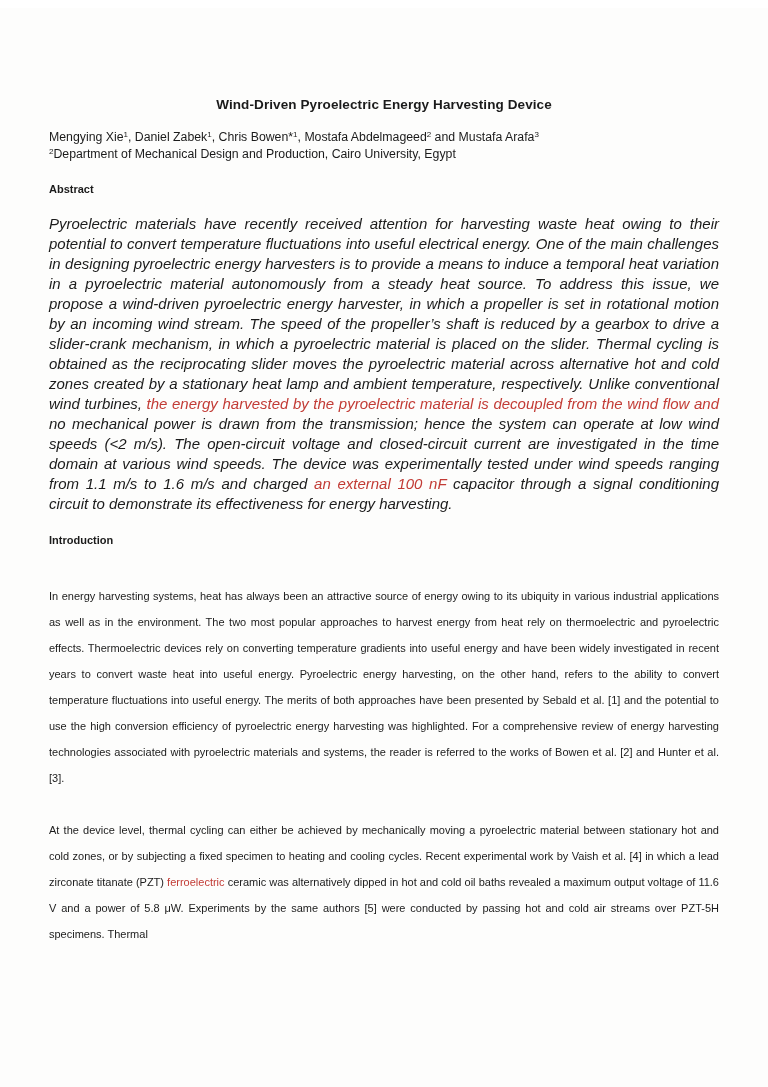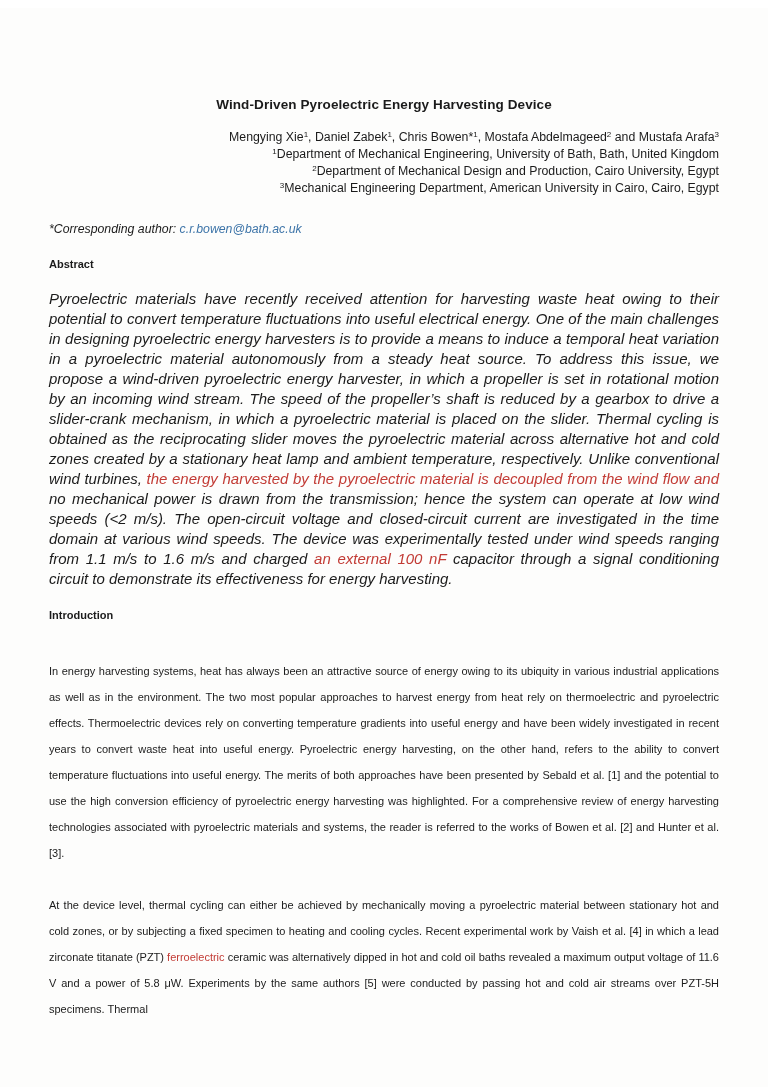--- a/index.html
+++ b/index.html
@@ -17,21 +17,21 @@
   }
   .title {
     font-size: 13.5px;
     font-weight: bold;
     text-align: center;
     line-height: 17px;
     margin-bottom: 16px;
     letter-spacing: 0.1px;
   }
   .authors-block {
-    text-align: right;
+    text-align: left;
     font-size: 12.3px;
     line-height: 17px;
   }
   sup {
     font-size: 8px;
     vertical-align: baseline;
     position: relative;
     top: -0.45em;
     line-height: 0;
   }
@@ -72,26 +72,23 @@
 </style>
 </head>
 <body>
 
 <div class="page">
 
   <h1 class="title">Wind-Driven Pyroelectric Energy Harvesting Device</h1>
 
   <div class="authors-block">
     <div><span>Mengying Xie</span><sup>1</sup><span>, </span><span>Daniel Zabek</span><sup>1</sup><span>, </span><span>Chris Bowen*</span><sup>1</sup><span>, </span><span>Mostafa Abdelmageed</span><sup>2</sup><span> and </span><span>Mustafa Arafa</span><sup>3</sup></div>
-    <div><sup>1</sup><span>Department of Mechanical Engineering, University of Bath, Bath, United Kingdom</span></div>
     <div><sup>2</sup><span>Department of Mechanical Design and Production, Cairo University, Egypt</span></div>
-    <div><sup>3</sup><span>Mechanical Engineering Department, American University in Cairo, Cairo, Egypt</span></div>
   </div>
 
-  <p class="corresponding"><span>*Corresponding author: </span><a class="email-link">c.r.bowen@bath.ac.uk</a></p>
 
   <h2 class="section-heading">Abstract</h2>
 
   <p class="abstract-par"><span>Pyroelectric materials have recently received attention for harvesting waste heat owing to their potential to convert temperature fluctuations into useful electrical energy. One of the main challenges in designing pyroelectric energy harvesters is to provide a means to induce a temporal heat variation in a pyroelectric material autonomously from a steady heat source. To address this issue, we propose a wind-driven pyroelectric energy harvester, in which a propeller is set in rotational motion by an incoming wind stream. The speed of the propeller’s shaft is reduced by a gearbox to drive a slider-crank mechanism, in which a pyroelectric material is placed on the slider. Thermal cycling is obtained as the reciprocating slider moves the pyroelectric material across alternative hot and cold zones created by a stationary heat lamp and ambient temperature, respectively. Unlike conventional wind turbines, </span><span class="red-text">the energy harvested by the pyroelectric material is decoupled from the wind flow and </span><span>no mechanical power is drawn from the transmission; hence the system can operate at low wind speeds (&lt;2 m/s). The open-circuit voltage and closed-circuit current are investigated in the time domain at various wind speeds. The device was experimentally tested under wind speeds ranging from 1.1 m/s to 1.6 m/s and charged </span><span class="red-text">an external 100 nF </span><span>capacitor through a signal conditioning circuit to demonstrate its effectiveness for energy harvesting.</span></p>
 
   <h2 class="section-heading intro-heading">Introduction</h2>
 
   <p class="body-par intro-p1">In energy harvesting systems, heat has always been an attractive source of energy owing to its ubiquity in various industrial applications as well as in the environment. The two most popular approaches to harvest energy from heat rely on thermoelectric and pyroelectric effects. Thermoelectric devices rely on converting temperature gradients into useful energy and have been widely investigated in recent years to convert waste heat into useful energy. Pyroelectric energy harvesting, on the other hand, refers to the ability to convert temperature fluctuations into useful energy. The merits of both approaches have been presented by Sebald et al. [1] and the potential to use the high conversion efficiency of pyroelectric energy harvesting was highlighted. For a comprehensive review of energy harvesting technologies associated with pyroelectric materials and systems, the reader is referred to the works of Bowen et al. [2] and Hunter et al. [3].</p>
 
   <p class="body-par intro-p2"><span>At the device level, thermal cycling can either be achieved by mechanically moving a pyroelectric material between stationary hot and cold zones, or by subjecting a fixed specimen to heating and cooling cycles. Recent experimental work by Vaish et al. [4] in which a lead zirconate titanate (PZT) </span><span class="red-text">ferroelectric</span><span> ceramic was alternatively dipped in hot and cold oil baths revealed a maximum output voltage of 11.6 V and a power of 5.8 μW. Experiments by the same authors [5] were conducted by passing hot and cold air streams over PZT-5H specimens. Thermal</span></p>

